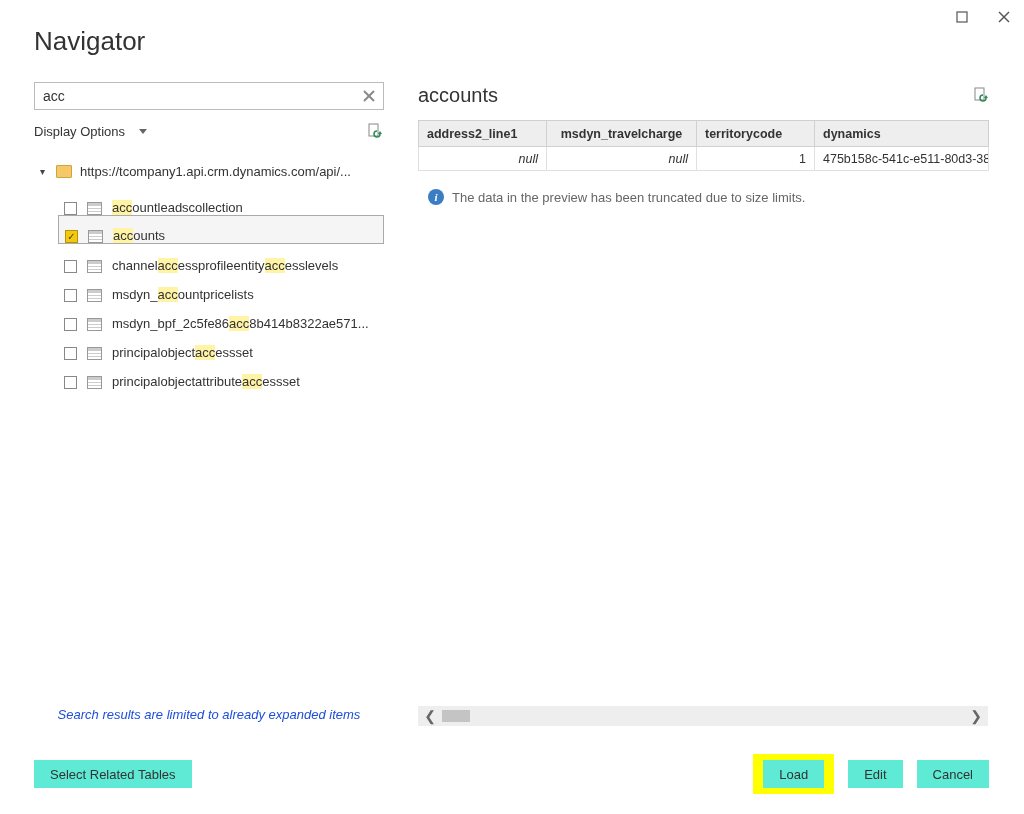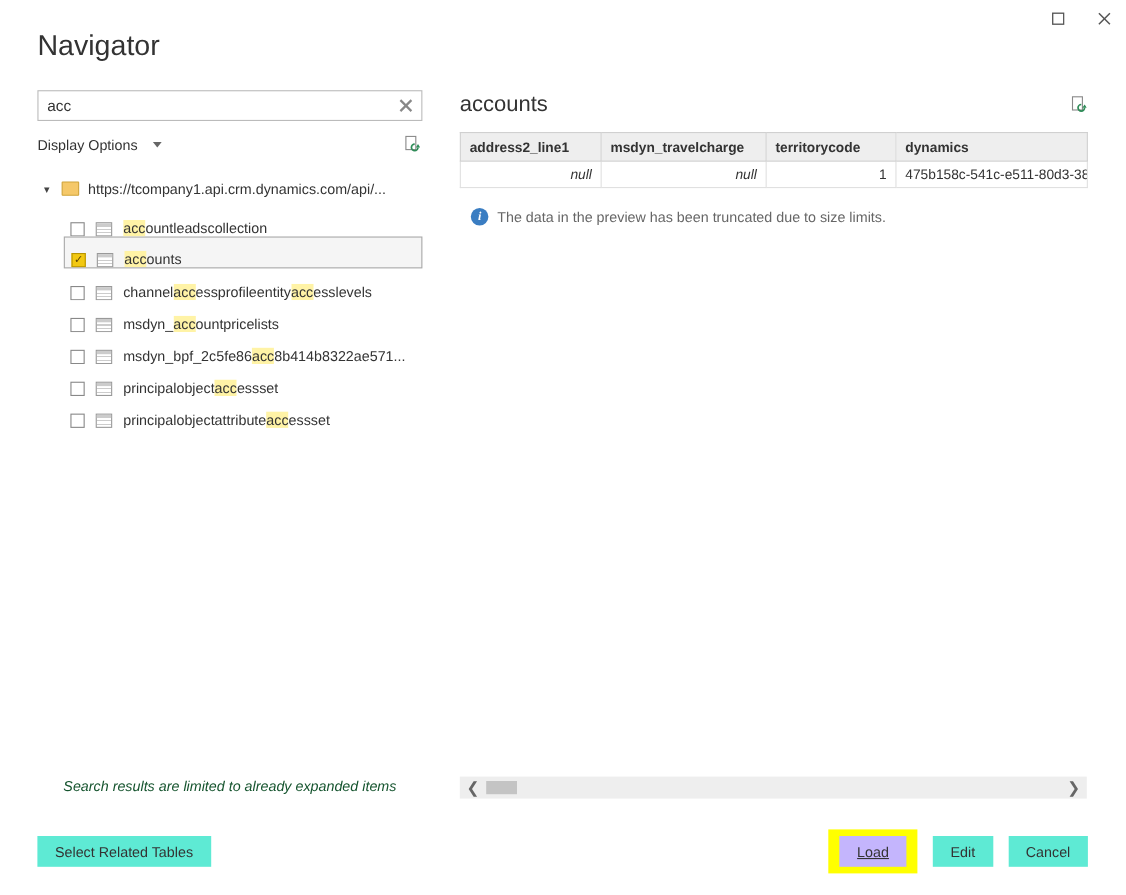--- a/index.html
+++ b/index.html
@@ -23,40 +23,40 @@
   .tree-children { margin-left: 24px; }
   .item-row { display: flex; align-items: flex-end; height: 29px; padding-left: 6px; cursor: default; overflow:hidden; }
   .item-row.selected { border:1px solid #aaa; background:#f5f5f5; }
   .chk { width:13px; height:13px; border:1px solid #888; margin-right:10px; flex-shrink:0; display:flex; align-items:center; justify-content:center; background:#fff; }
   .chk.checked { background:#f2c811; border-color:#b89400; }
   .chk.checked::after { content:"✓"; font-size:10px; color:#5a4200; line-height:1; }
   .tbl-icon { width:15px; height:13px; border:1px solid #999; background: repeating-linear-gradient(to bottom,#fff 0,#fff 2px,#ccc 2px,#ccc 3px); margin-right:10px; flex-shrink:0; position:relative; }
   .tbl-icon::before { content:""; position:absolute; left:0; top:0; width:100%; height:3px; background:#ccc; }
   .item-label { font-size:13px; color:#333; white-space:nowrap; overflow:hidden; text-overflow:ellipsis; }
   .hl { background:#fff3a6; }
-  .search-note { position:absolute; bottom:30px; left:10px; width:330px; font-style: italic; color:#14532d; font-size:13px; text-align:center; }
+  .search-note { position:absolute; bottom:30px; left:10px; width:330px; font-style: italic; color:#1d4ed8; font-size:13px; text-align:center; }
   .right-pane { position: absolute; left: 418px; top: 82px; width: 570px; height: 650px; }
   .rp-header { display:flex; align-items:center; justify-content:space-between; height:26px; margin-bottom:12px; }
   .rp-title { font-size:20px; font-weight:300; color:#333; }
   .data-table { border:1px solid #d0d0d0; width: 570px; border-collapse: collapse; table-layout:fixed; }
   .data-table th { background:#eee; border:1px solid #d0d0d0; text-align:left; padding:4px 8px; font-weight:600; font-size:12.5px; color:#333; height:26px; overflow:hidden; white-space:nowrap; }
   .data-table td { border:1px solid #e0e0e0; padding:4px 8px; font-size:12.5px; color:#333; height:24px; overflow:hidden; white-space:nowrap; }
   .null { color:#888; font-style:italic; text-align:right; }
   .num { text-align:right; }
   .info-row { display:flex; align-items:center; gap:8px; margin-top:18px; margin-left:10px; color:#666; font-size:13px; }
   .info-icon { width:16px;height:16px;border-radius:50%;background:#3a7dc2;color:#fff;display:flex;align-items:center;justify-content:center;font-style:italic;font-weight:bold;font-size:11px;font-family:Georgia,serif; }
   .hscroll { position:absolute; left:418px; bottom:88px; width:570px; height:20px; background:#eee; display:flex; align-items:center; justify-content:space-between; }
   .hscroll .arrow { width:24px; display:flex; align-items:center; justify-content:center; color:#666; font-size:14px; cursor:pointer; }
   .hscroll .track { flex:1; height:12px; background:#eee; position:relative; }
   .hscroll .thumb { position:absolute; left:0; top:0; width:28px; height:12px; background:#c4c4c4; }
   .footer { position:absolute; left:34px; bottom:20px; width:955px; display:flex; justify-content:space-between; align-items:center; }
   .btn { height:28px; padding:0 16px; background:#5eead4; border:none; font-size:13px; color:#333; cursor:pointer; }
   .btn-group { display:flex; gap:14px; align-items:center; }
   .load-wrap { background:#ffff00; padding:6px 10px; display:inline-flex; }
-  .btn-load { background:#c4b5fd;text-decoration:underline; }
+  .btn-load { background:#5eead4; }
   svg { display:block; }
 </style>
 </head>
 <body>
 <div class="window">
 
   <div class="titlebar">
     <div class="tb-btn">
       <svg width="12" height="12">
           <rect x="1" y="1" width="10" height="10" fill="none" stroke="#555" stroke-width="1.2"></rect>
@@ -154,21 +154,21 @@
           <path d="M 14 11 A 3 3 0 1 1 11 8" fill="none" stroke="#2e8b57" stroke-width="1.5"></path>
           <polygon points="14,8 16,11 12,11" fill="#2e8b57"></polygon>
         </svg>
       </div>
     </div>
 
     <table class="data-table">
       <thead>
           <tr id="thead-row">
             <th style="width: 128px;">address2_line1</th>
-            <th style="width: 150px;">msdyn_travelcharge</th>
+            <th style="width: 150px; text-align: center;">msdyn_travelcharge</th>
             <th style="width: 118px;">territorycode</th>
             <th style="width: 174px;">dynamics</th>
           </tr>
         </thead>
       <tbody id="tbody">
           <tr>
             <td class="null">null</td>
             <td class="null">null</td>
             <td class="num">1</td>
             <td>475b158c-541c-e511-80d3-38</td>

